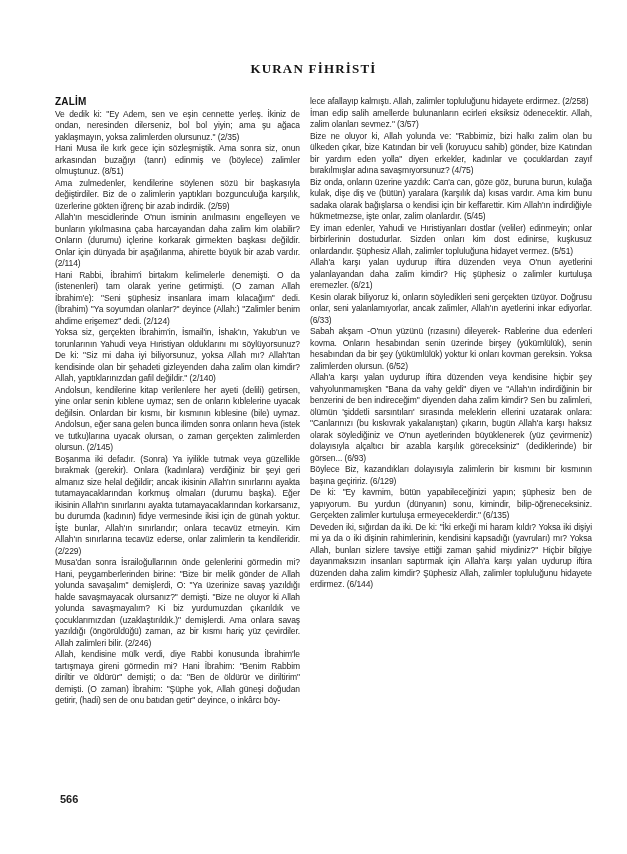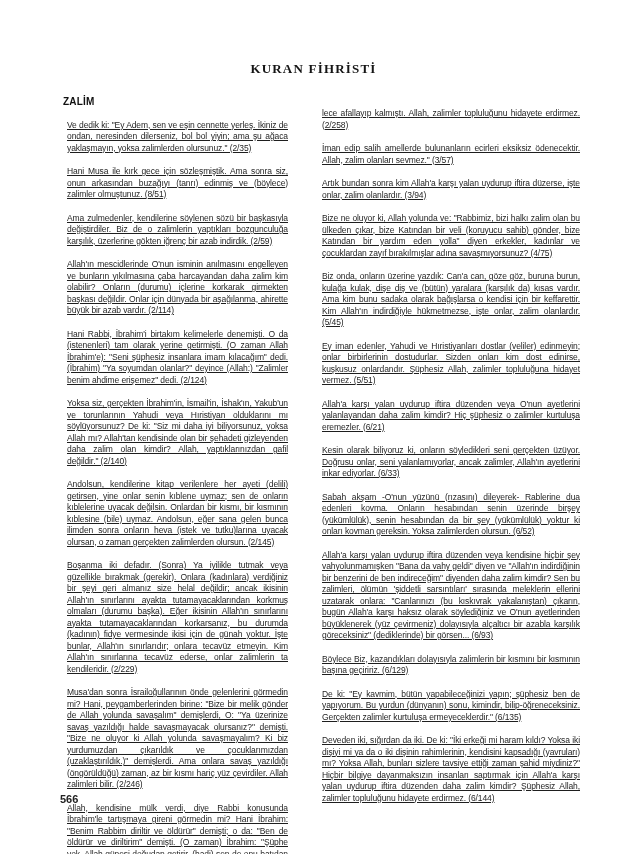--- a/index.html
+++ b/index.html
@@ -22,27 +22,27 @@
   .col {
     position:absolute; top:96px;
     font-size:8.5px;
     line-height:11.5px;
     letter-spacing:-0.1px;
     text-align:justify;
   }
   .col-left  { left:55px;  width:245px; }
   .col-right { left:310px; width:282px; }
   .section-title {
-    margin:0 0 1px 8px;
+    margin:0 0 1px 0;
     font-size:10px; font-weight:bold;
     letter-spacing:0.2px;
     color:#111;
     text-align:left;
   }
-  .para { margin:12px; padding:0;text-decoration:underline; }
+  .para { margin:0; padding:0; }
   .page-number {
     position:absolute; left:60px; top:793px;
     font-size:11px; font-weight:bold; color:#222;
   }
 </style>
 </head>
 <body>
 
 <div class="page">
   <div class="running-head">KURAN FİHRİSTİ</div>
@@ -60,21 +60,20 @@
         <p class="para">Boşanma iki defadır. (Sonra) Ya iyilikle tutmak veya güzellikle bırakmak (gerekir). Onlara (kadınlara) verdiğiniz bir şeyi geri almanız size helal değildir; ancak ikisinin Allah'ın sınırlarını ayakta tutamayacaklarından korkmuş olmaları (durumu başka). Eğer ikisinin Allah'ın sınırlarını ayakta tutamayacaklarından korkarsanız, bu durumda (kadının) fidye vermesinde ikisi için de günah yoktur. İşte bunlar, Allah'ın sınırlarıdır; onlara tecavüz etmeyin. Kim Allah'ın sınırlarına tecavüz ederse, onlar zalimlerin ta kendileridir. (2/229)</p>
         <p class="para">Musa'dan sonra İsrailoğullarının önde gelenlerini görmedin mi? Hani, peygamberlerinden birine: "Bize bir melik gönder de Allah yolunda savaşalım" demişlerdi, O: "Ya üzerinize savaş yazıldığı halde savaşmayacak olursanız?" demişti. "Bize ne oluyor ki Allah yolunda savaşmayalım? Ki biz yurdumuzdan çıkarıldık ve çocuklarımızdan (uzaklaştırıldık.)" demişlerdi. Ama onlara savaş yazıldığı (öngörüldüğü) zaman, az bir kısmı hariç yüz çevirdiler. Allah zalimleri bilir. (2/246)</p>
         <p class="para">Allah, kendisine mülk verdi, diye Rabbi konusunda İbrahim'le tartışmaya gireni görmedin mi? Hani İbrahim: "Benim Rabbim diriltir ve öldürür" demişti; o da: "Ben de öldürür ve diriltirim" demişti. (O zaman) İbrahim: "Şüphe yok, Allah güneşi doğudan getirir, (hadi) sen de onu batıdan getir" deyince, o inkârcı böy-</p>
       </div>
   </div>
 
   <div class="col col-right">
     <div>
         <p class="para">lece afallayıp kalmıştı. Allah, zalimler topluluğunu hidayete erdirmez. (2/258)</p>
         <p class="para">İman edip salih amellerde bulunanların ecirleri eksiksiz ödenecektir. Allah, zalim olanları sevmez." (3/57)</p>
-        <p class="para">Artık bundan sonra kim Allah'a karşı yalan uydurup iftira düzerse, işte onlar, zalim olanlardır. (3/94)</p>
         <p class="para">Bize ne oluyor ki, Allah yolunda ve: "Rabbimiz, bizi halkı zalim olan bu ülkeden çıkar, bize Katından bir veli (koruyucu sahib) gönder, bize Katından bir yardım eden yolla" diyen erkekler, kadınlar ve çocuklardan zayıf bırakılmışlar adına savaşmıyorsunuz? (4/75)</p>
         <p class="para">Biz onda, onların üzerine yazdık: Can'a can, göze göz, buruna burun, kulağa kulak, dişe diş ve (bütün) yaralara (karşılık da) kısas vardır. Ama kim bunu sadaka olarak bağışlarsa o kendisi için bir keffarettir. Kim Allah'ın indirdiğiyle hükmetmezse, işte onlar, zalim olanlardır. (5/45)</p>
         <p class="para">Ey iman edenler, Yahudi ve Hıristiyanları dostlar (veliler) edinmeyin; onlar birbirlerinin dostudurlar. Sizden onları kim dost edinirse, kuşkusuz onlardandır. Şüphesiz Allah, zalimler topluluğuna hidayet vermez. (5/51)</p>
         <p class="para">Allah'a karşı yalan uydurup iftira düzenden veya O'nun ayetlerini yalanlayandan daha zalim kimdir? Hiç şüphesiz o zalimler kurtuluşa eremezler. (6/21)</p>
         <p class="para">Kesin olarak biliyoruz ki, onların söyledikleri seni gerçekten üzüyor. Doğrusu onlar, seni yalanlamıyorlar, ancak zalimler, Allah'ın ayetlerini inkar ediyorlar. (6/33)</p>
         <p class="para">Sabah akşam -O'nun yüzünü (rızasını) dileyerek- Rablerine dua edenleri kovma. Onların hesabından senin üzerinde birşey (yükümlülük), senin hesabından da bir şey (yükümlülük) yoktur ki onları kovman gereksin. Yoksa zalimlerden olursun. (6/52)</p>
         <p class="para">Allah'a karşı yalan uydurup iftira düzenden veya kendisine hiçbir şey vahyolunmamışken "Bana da vahy geldi" diyen ve "Allah'ın indirdiğinin bir benzerini de ben indireceğim" diyenden daha zalim kimdir? Sen bu zalimleri, ölümün 'şiddetli sarsıntıları' sırasında meleklerin ellerini uzatarak onlara: "Canlarınızı (bu kıskıvrak yakalanıştan) çıkarın, bugün Allah'a karşı haksız olarak söylediğiniz ve O'nun ayetlerinden büyüklenerek (yüz çevirmeniz) dolayısıyla alçaltıcı bir azabla karşılık göreceksiniz" (dediklerinde) bir görsen... (6/93)</p>
         <p class="para">Böylece Biz, kazandıkları dolayısıyla zalimlerin bir kısmını bir kısmının başına geçiririz. (6/129)</p>
         <p class="para">De ki: "Ey kavmim, bütün yapabileceğinizi yapın; şüphesiz ben de yapıyorum. Bu yurdun (dünyanın) sonu, kimindir, bilip-öğreneceksiniz. Gerçekten zalimler kurtuluşa ermeyeceklerdir." (6/135)</p>
         <p class="para">Deveden iki, sığırdan da iki. De ki: "İki erkeği mi haram kıldı? Yoksa iki dişiyi mi ya da o iki dişinin rahimlerinin, kendisini kapsadığı (yavruları) mı? Yoksa Allah, bunları sizlere tavsiye ettiği zaman şahid miydiniz?" Hiçbir bilgiye dayanmaksızın insanları saptırmak için Allah'a karşı yalan uydurup iftira düzenden daha zalim kimdir? Şüphesiz Allah, zalimler topluluğunu hidayete erdirmez. (6/144)</p>

